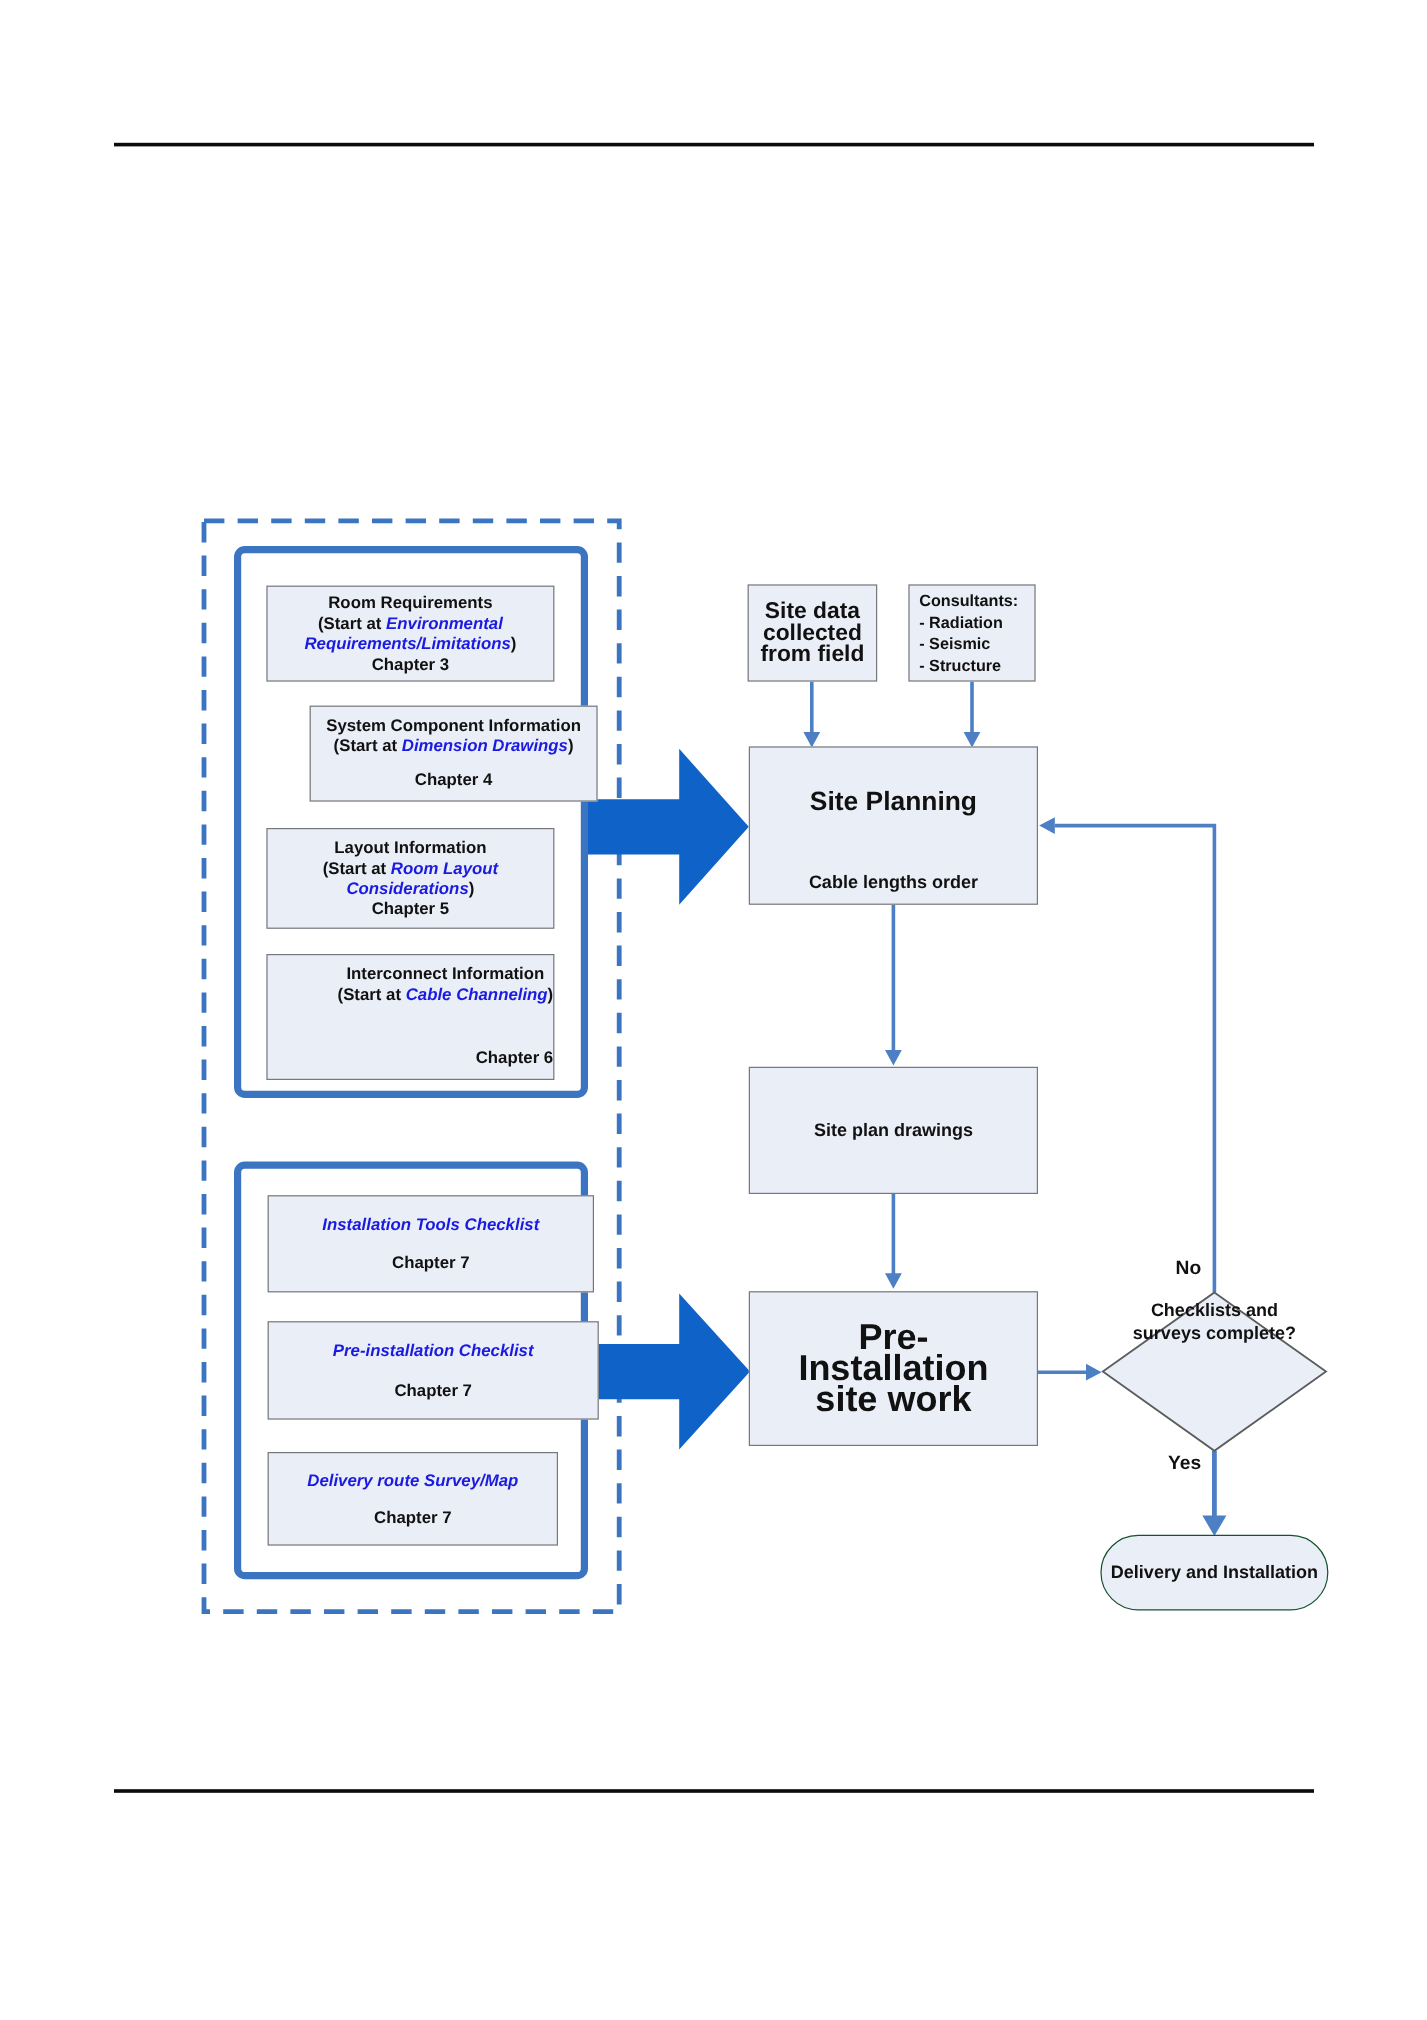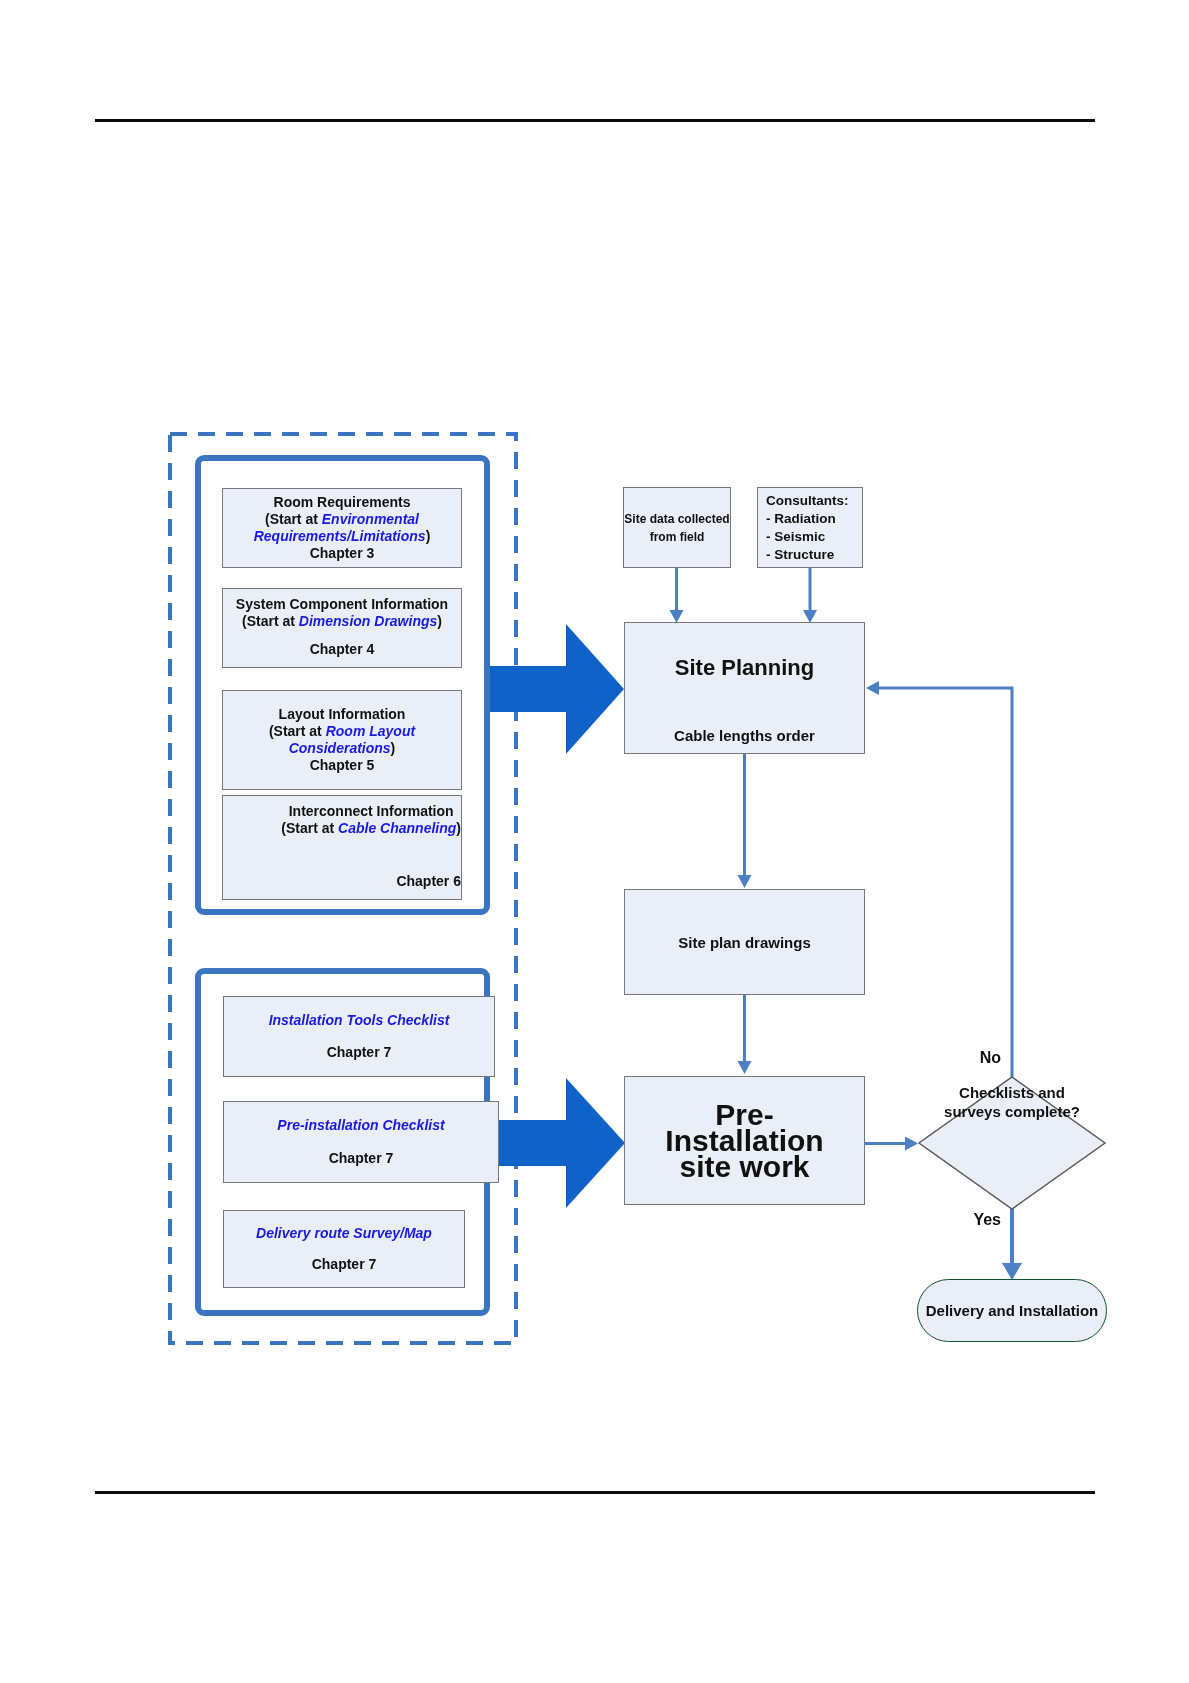--- a/index.html
+++ b/index.html
@@ -24,28 +24,28 @@
     display:flex;flex-direction:column;align-items:center;text-align:center;
     font-size:14px;line-height:17px;
   }
   .node .link{color:#1a1ae0;font-style:italic;font-weight:bold;}
   .chapter-node{left:222px;width:240px;}
   .center-lines{justify-content:center;}
   .split-lines{justify-content:space-between;padding-top:7px;padding-bottom:9px;}
   .evenly{justify-content:space-evenly;}
 
   #box-room{top:488px;height:80px;}
-  #box-system{top:588px;height:80px;}
-  #box-layout{top:690px;height:100px;}
+  #box-system{top:588px;height:80px;margin-left:36px;}
+  #box-layout{top:690px;height:84px;}
   #box-interconnect{top:795px;height:105px;align-items:flex-end;}
   #box-tools{left:223px;top:996px;width:272px;height:81px;}
   #box-preinstall-cl{left:223px;top:1101px;width:276px;height:82px;}
   #box-delivery-route{left:223px;top:1210px;width:242px;height:78px;}
 
-  #box-site-data{left:623px;top:487px;width:108px;height:81px;font-size:12px;line-height:18px;justify-content:center;}
+  #box-site-data{left:623px;top:487px;width:108px;height:81px;font-size:19px;line-height:18px;justify-content:center;}
   #box-consultants{left:757px;top:487px;width:106px;height:81px;font-size:13.5px;line-height:18px;
     align-items:flex-start;text-align:left;justify-content:center;padding-left:8px;}
   #box-site-planning{left:624px;top:622px;width:241px;height:132px;justify-content:flex-start;}
   #box-site-planning .big-title{font-size:22px;line-height:26px;margin-top:32px;}
   #box-site-planning .sub{font-size:15px;line-height:18px;margin-top:46px;}
   #box-site-plan-drawings{left:624px;top:889px;width:241px;height:106px;justify-content:center;font-size:15px;}
   #box-pre-installation{left:624px;top:1076px;width:241px;height:129px;justify-content:center;
     font-size:30px;line-height:26px;}
   #box-pre-installation .big-title{padding:0 14px;}
 

